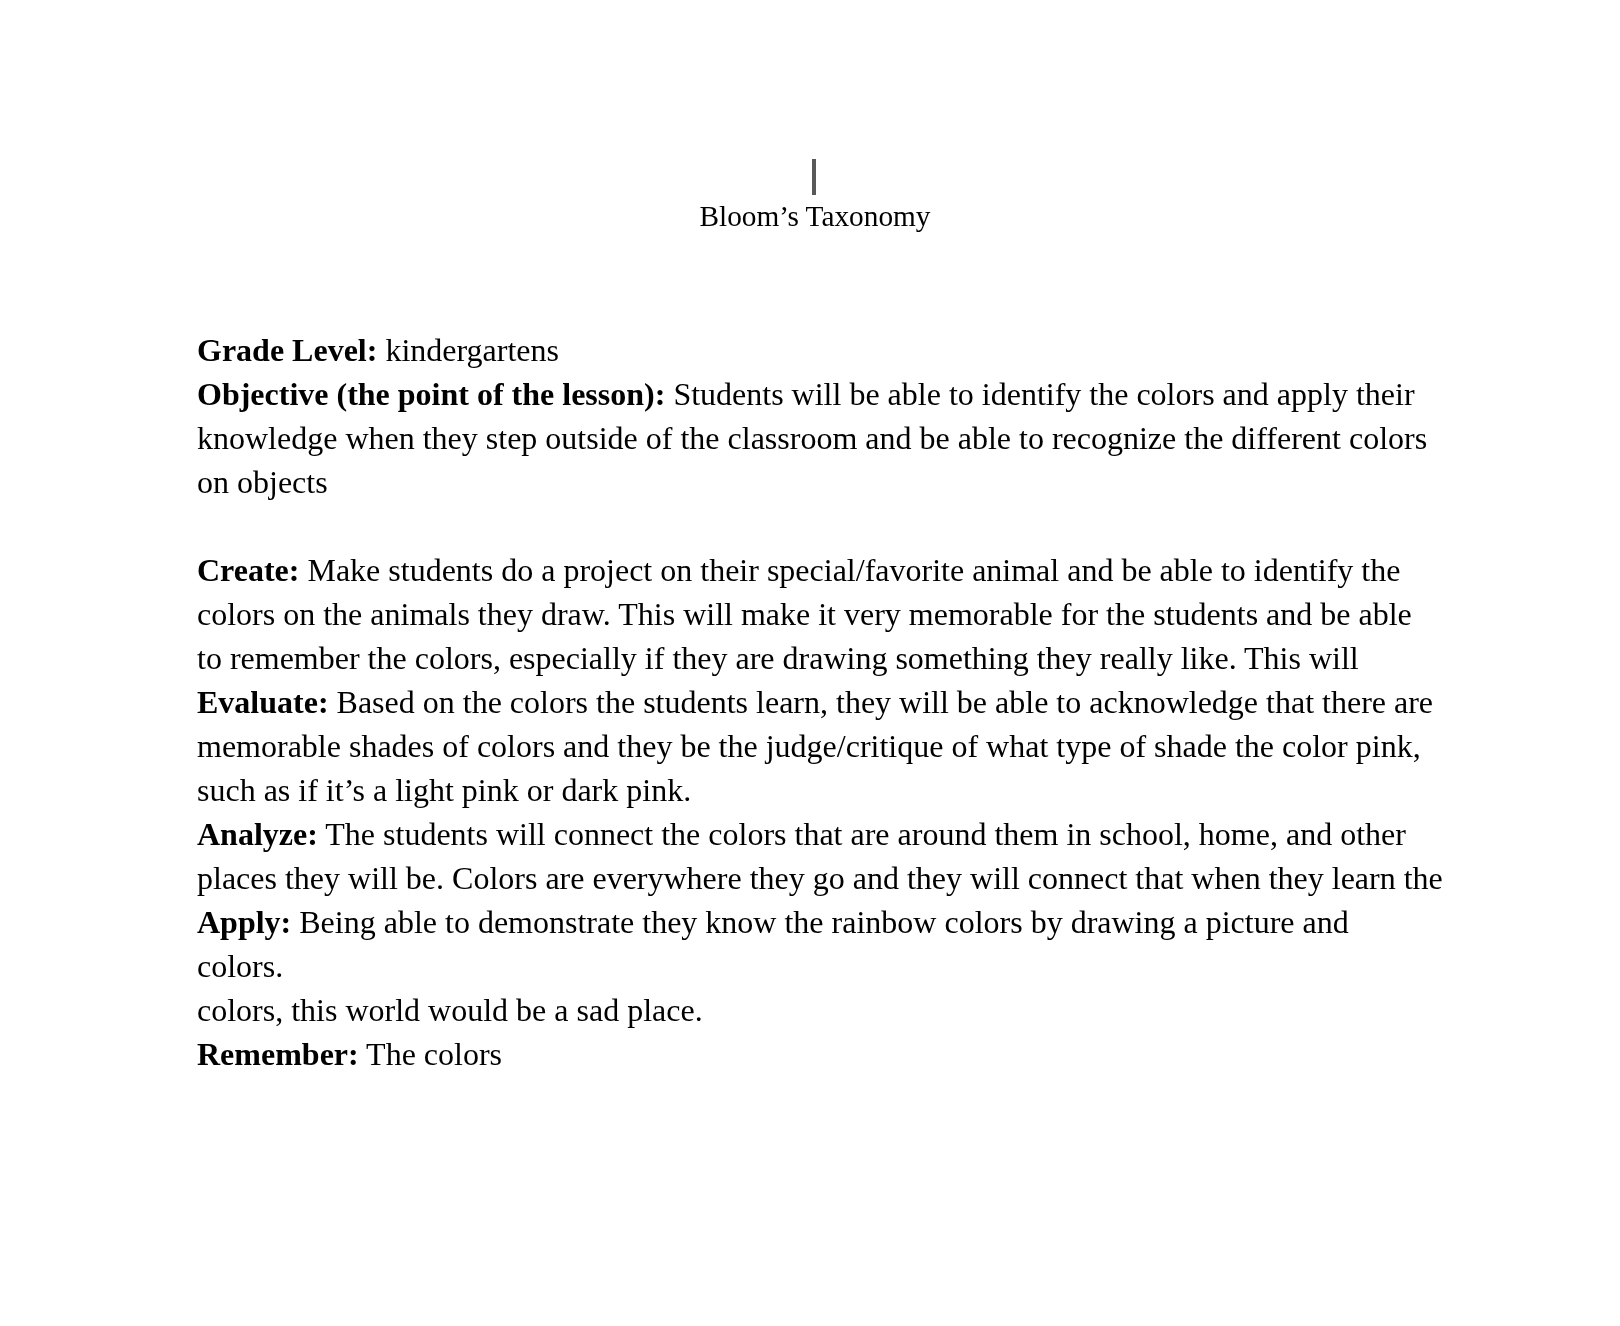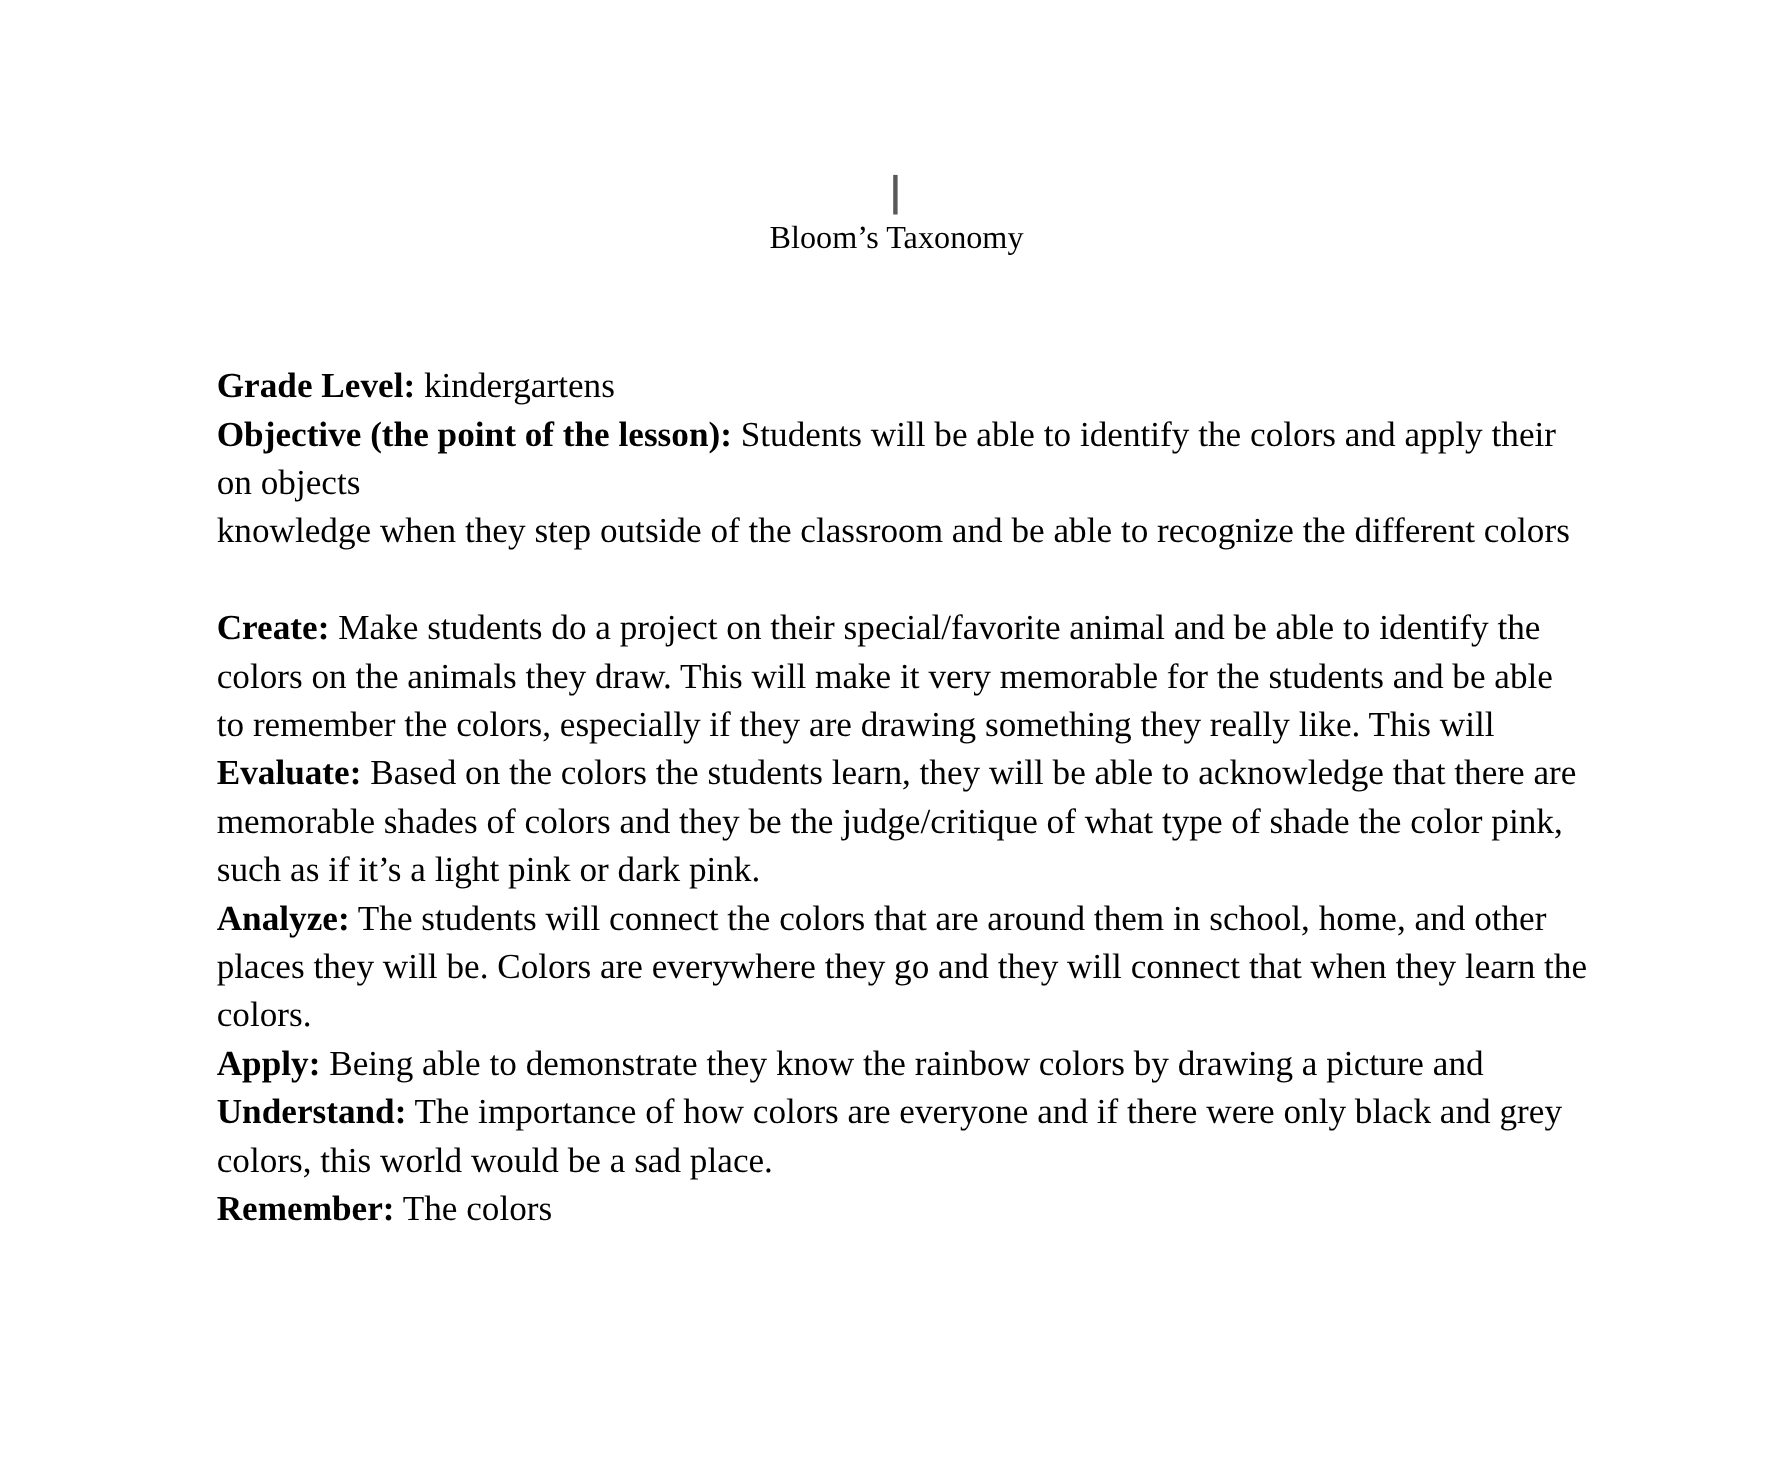--- a/index.html
+++ b/index.html
@@ -59,48 +59,47 @@
   <div class="caret" style="background: rgb(89, 89, 89);"></div>
 
   <div class="doc-title">Bloom’s Taxonomy</div>
 
   <div class="doc-body">
 
     <div class="line"><b>Grade Level:</b><span> kindergartens</span></div>
 
     <div class="line"><b>Objective (the point of the lesson):</b><span> Students will be able to identify the colors and apply their</span></div>
 
+    <div class="line"><b></b><span>knowledge when they step outside of the classroom and be able to recognize the different colors</span></div>
+
     <div class="line"><b></b><span>on objects</span></div>
-
-    <div class="line"><b></b><span>knowledge when they step outside of the classroom and be able to recognize the different colors</span></div>
 
     <div class="line"><b></b><span></span></div>
 
     <div class="line"><b>Create:</b><span> Make students do a project on their special/favorite animal and be able to identify the</span></div>
 
     <div class="line"><b></b><span>colors on the animals they draw. This will make it very memorable for the students and be able</span></div>
 
     <div class="line"><b></b><span>to remember the colors, especially if they are drawing something they really like. This will</span></div>
 
 
     <div class="line"><b>Evaluate:</b><span> Based on the colors the students learn, they will be able to acknowledge that there are</span></div>
 
     <div class="line"><b></b><span>memorable shades of colors and they be the judge/critique of what type of shade the color pink,</span></div>
 
     <div class="line"><b></b><span>such as if it’s a light pink or dark pink.</span></div>
 
     <div class="line"><b>Analyze:</b><span> The students will connect the colors that are around them in school, home, and other</span></div>
 
     <div class="line"><b></b><span>places they will be. Colors are everywhere they go and they will connect that when they learn the</span></div>
 
+    <div class="line"><b>Apply:</b><span> Being able to demonstrate they know the rainbow colors by drawing a picture and</span></div>
+
     <div class="line"><b></b><span>colors.</span></div>
 
-    <div class="line"><b>Apply:</b><span> Being able to demonstrate they know the rainbow colors by drawing a picture and</span></div>
 
-
-    <div class="line"><b>Understand:</b><span> The importance of how colors are everyone and if there were only black and grey</span></div>
 
     <div class="line"><b></b><span>colors, this world would be a sad place.</span></div>
 
     <div class="line"><b>Remember:</b><span> The colors</span></div>
 
   </div>
 </div>
 
 </body></html>

